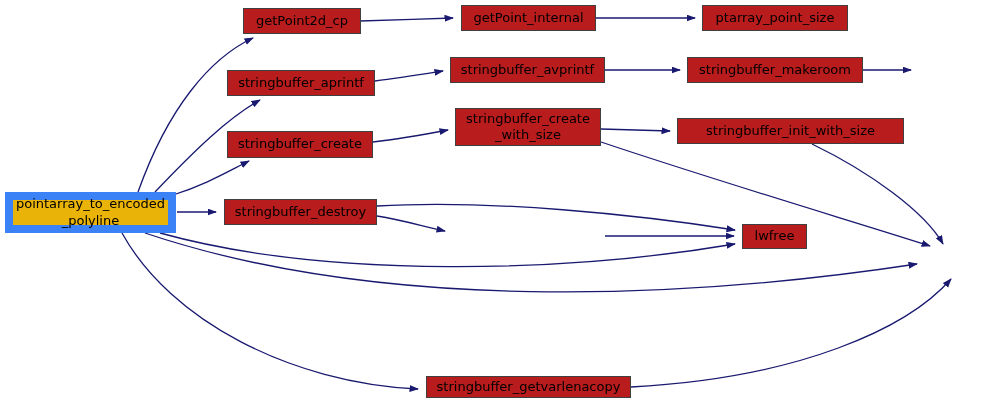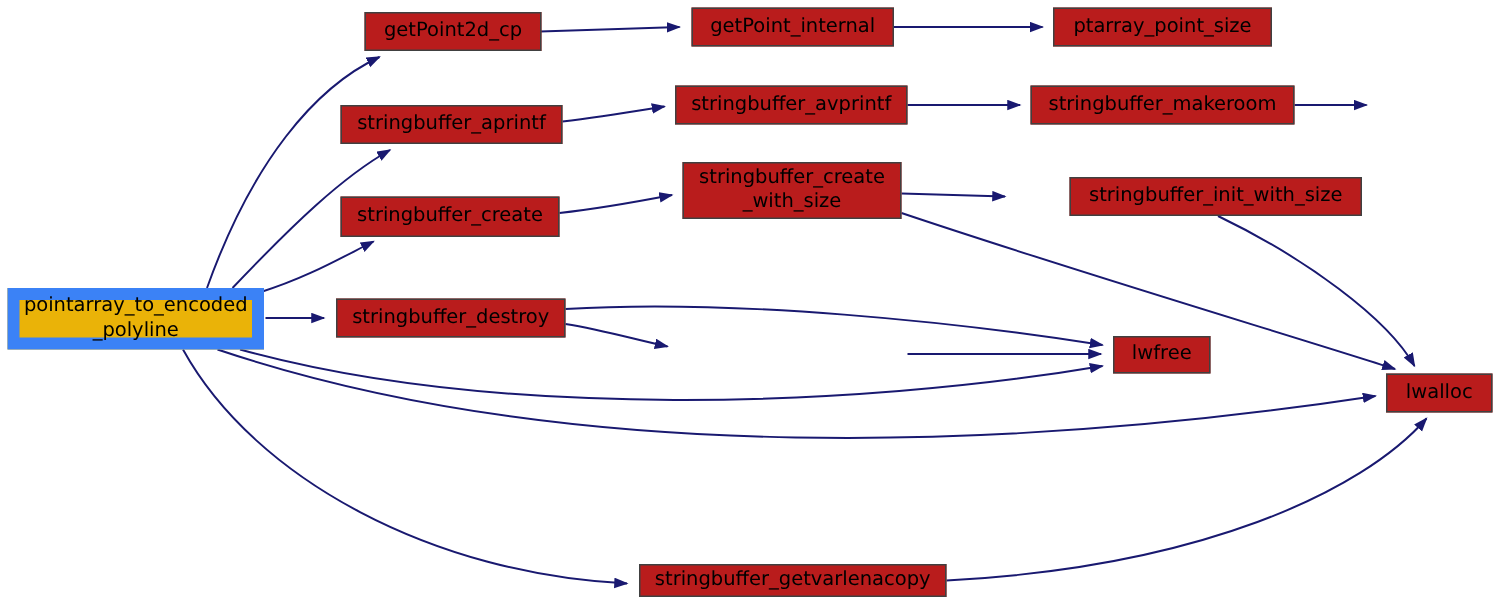--- a/index.html
+++ b/index.html
@@ -95,34 +95,31 @@
 
   <div class="node" style="left:227px;top:131px;width:146px;height:27px">
     <span>stringbuffer_create</span>
   </div>
 
   <div class="node" style="left:455px;top:108px;width:146px;height:38px">
     <span>stringbuffer_create
 _with_size</span>
   </div>
 
-  <div class="node" style="left:713px;top:118px;width:195px;height:26px">
+  <div class="node" style="left:677px;top:118px;width:227px;height:26px">
     <span>stringbuffer_init_with_size</span>
   </div>
 
   <div class="node" style="left:224px;top:199px;width:153px;height:26px">
     <span>stringbuffer_destroy</span>
   </div>
 
 
   <div class="node" style="left:742px;top:224px;width:65px;height:25px">
     <span>lwfree</span>
   </div>
 
-  <div class="node" style="left:924px;top:249px;width:71px;height:26px">
-    <span>lwalloc</span>
-  </div>
 
   <div class="node" style="left:426px;top:376px;width:205px;height:22px">
     <span>stringbuffer_getvarlenacopy</span>
   </div>
 
 </div>
 
 </body></html>

